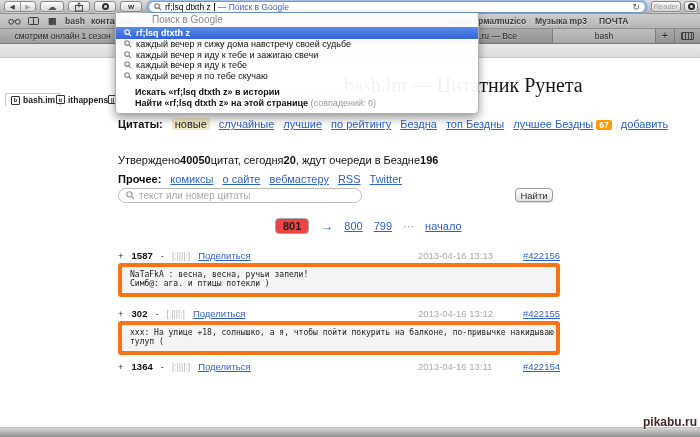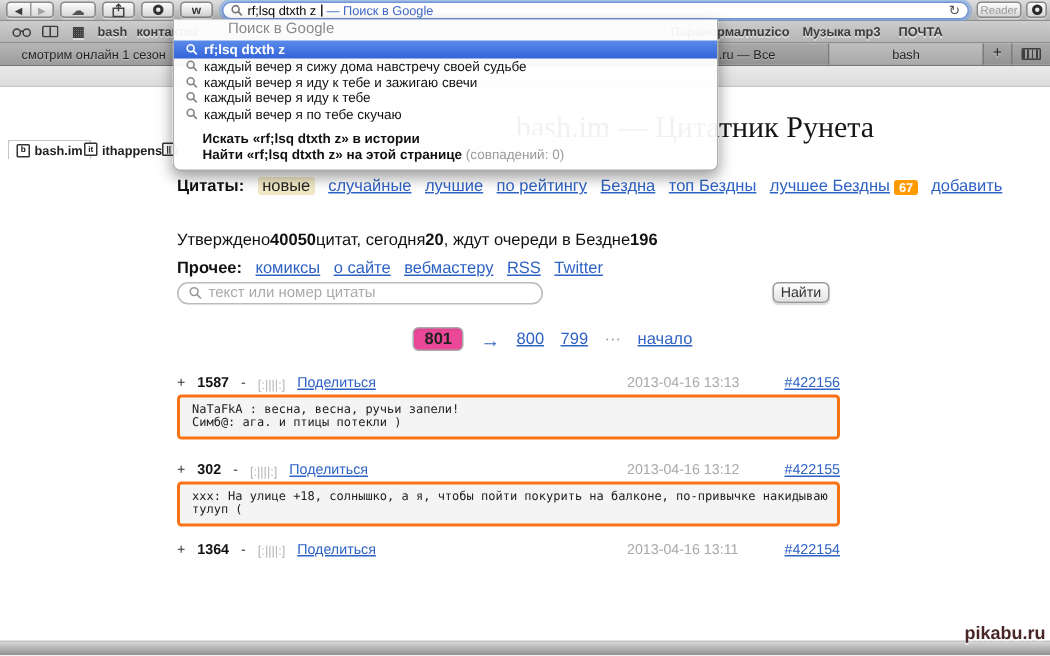--- a/index.html
+++ b/index.html
@@ -79,33 +79,33 @@
   .b{font-weight:bold;}
 
   .qsearch{position:absolute;left:118px;top:144px;width:244px;height:15px;border:1px solid #bbb;border-radius:8px;
            background:#fff;display:flex;align-items:center;gap:4px;padding:0 7px;box-sizing:border-box;
            color:#aaa;font-size:10px;}
   .find-btn{position:absolute;left:515px;top:144px;width:38px;height:14px;border:1px solid #9a9a9a;border-radius:4px;
             background:linear-gradient(#fff,#e2e2e2);font-size:9.5px;color:#333;display:flex;align-items:center;
             justify-content:center;box-shadow:0 1px 1px rgba(0,0,0,.15);box-sizing:border-box;}
 
   .pager{position:absolute;left:275px;top:174px;display:flex;align-items:center;gap:11px;font-size:11px;}
-  .cur{border:1px solid #aaa;border-radius:4px;padding:1px 7px;font-weight:bold;color:#222;background:#ec4899;
+  .cur{border:1px solid #aaa;border-radius:4px;padding:1px 7px;font-weight:bold;color:#222;background:#ef4444;
        box-shadow:inset 0 1px 2px rgba(0,0,0,.08);}
   .arrow{color:#2e62c4;font-size:13px;}
   .ellipsis{color:#999;}
 
   .qhead{position:absolute;left:118px;width:442px;height:11px;font-size:9.5px;color:#333;display:flex;
          align-items:center;gap:8px;}
   .qnum{font-weight:bold;color:#111;}
   .qlogo{color:#b5b5b5;font-size:8.5px;}
   .qshare{color:#2e62c4;text-decoration:underline;}
   .qdate{position:absolute;left:300px;color:#aaa;}
   .qid{position:absolute;right:0;color:#2e62c4;text-decoration:underline;}
-  .qbody{position:absolute;left:118px;width:442px;box-sizing:border-box;background:#f4f4f4;border:2px solid #f97316;
+  .qbody{position:absolute;left:118px;width:442px;box-sizing:border-box;background:#f4f4f4;border:4px solid #f97316;
          border-radius:3px;padding:3px 8px 4px;font-family:"DejaVu Sans Mono",monospace;font-size:8px;
          line-height:9.3px;color:#222;white-space:pre;overflow:hidden;margin:0;}
   .q1h{top:206px;} .q1b{top:219px;}
   .q2h{top:264px;} .q2b{top:277px;}
   .q3h{top:317px;} .q3b{top:330px;}
 
   
   .dropdown{position:absolute;left:115px;top:13px;width:364px;z-index:100;background:rgba(255,255,255,.94);
             border:1px solid #adadad;border-top:none;border-radius:0 0 5px 5px;
             box-shadow:0 4px 10px rgba(0,0,0,.4);padding-bottom:5px;box-sizing:border-box;}

